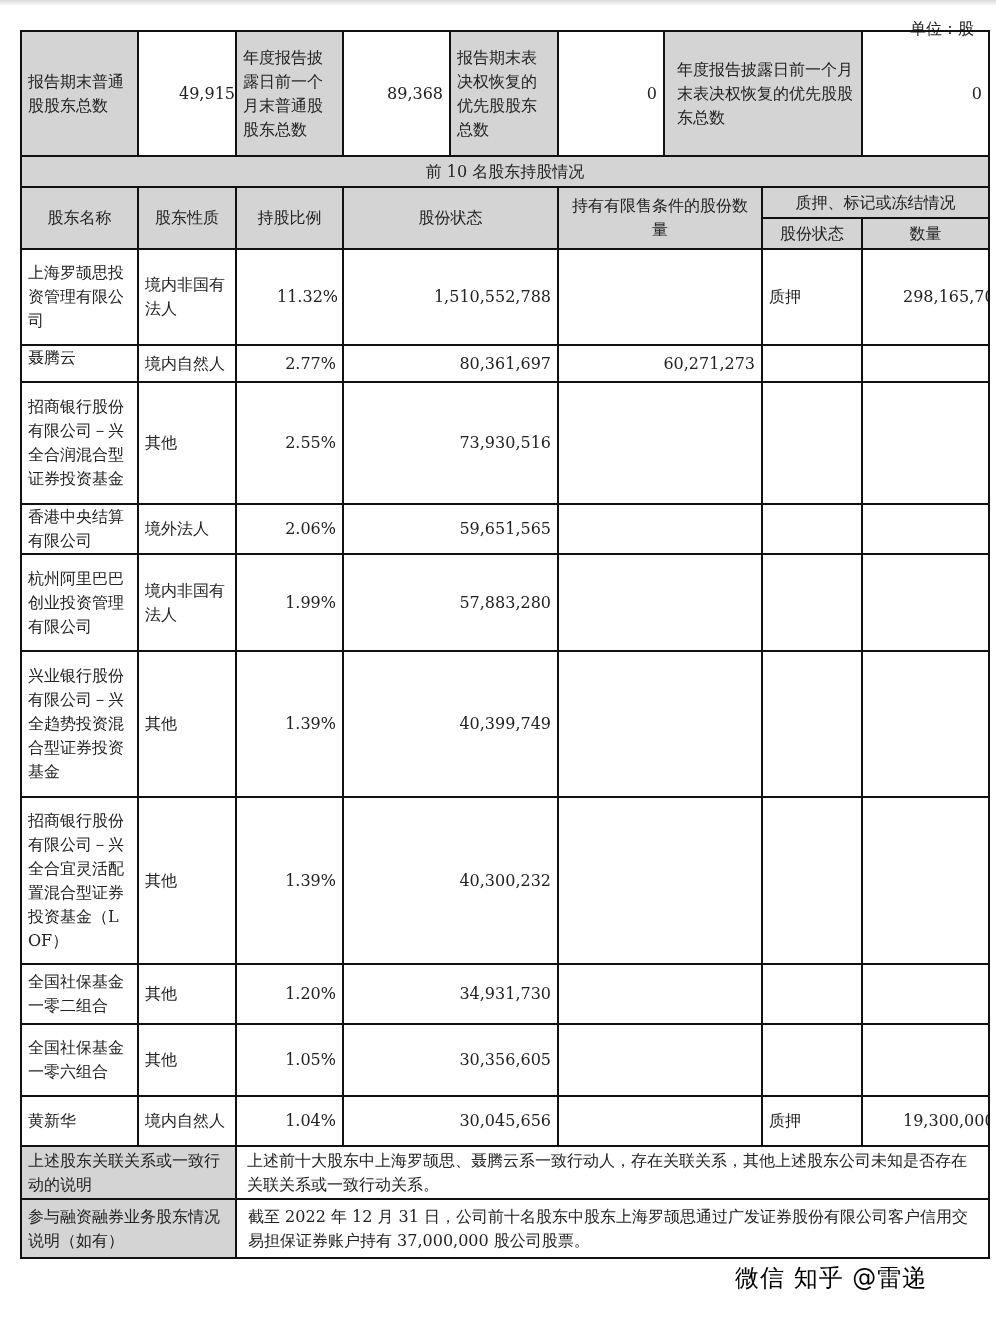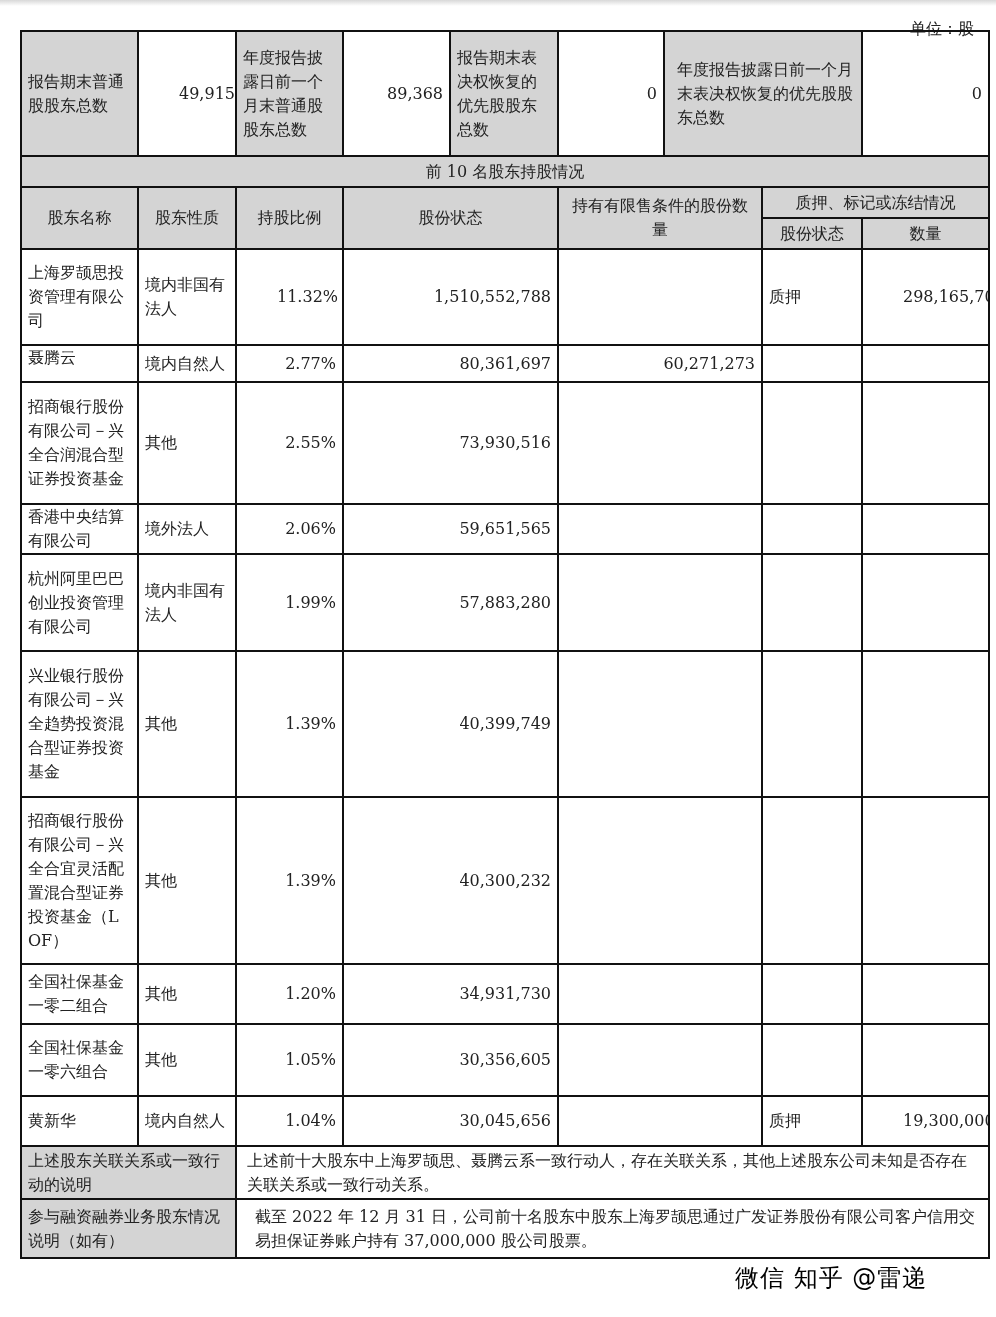--- a/index.html
+++ b/index.html
@@ -150,18 +150,18 @@
     <td>质押</td>
     <td class="r">19,300,000</td>
   </tr>
 
   <tr style="height:53px">
     <td class="g name" colspan="2">上述股东关联关系或一致行动的说明</td>
     <td colspan="7" style="padding-left:10px">上述前十大股东中上海罗颉思、聂腾云系一致行动人，存在关联关系，其他上述股东公司未知是否存在关联关系或一致行动关系。</td>
   </tr>
   <tr style="height:59px">
     <td class="g name" colspan="2">参与融资融券业务股东情况说明（如有）</td>
-    <td colspan="7" style="padding-left:18px">截至 2022 年 12 月 31 日，公司前十名股东中股东上海罗颉思通过广发证券股份有限公司客户信用交易担保证券账户持有 37,000,000 股公司股票。</td>
+    <td colspan="7" style="padding-left:11px">截至 2022 年 12 月 31 日，公司前十名股东中股东上海罗颉思通过广发证券股份有限公司客户信用交易担保证券账户持有 37,000,000 股公司股票。</td>
   </tr>
 </tbody>
   </table>
 
 <div class="wm">微信 知乎 @雷递</div>
 
 </body></html>

